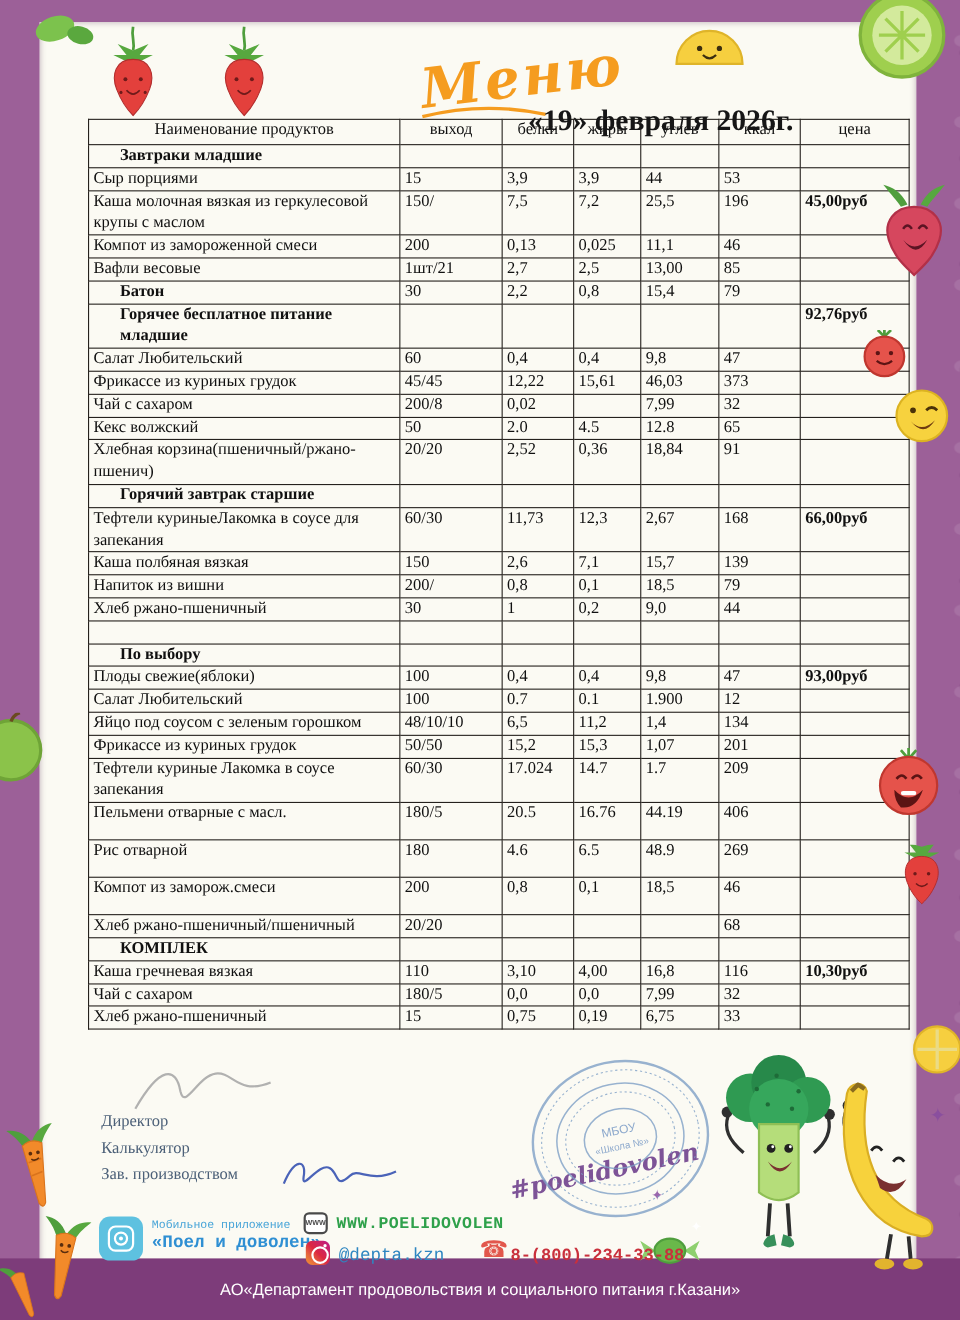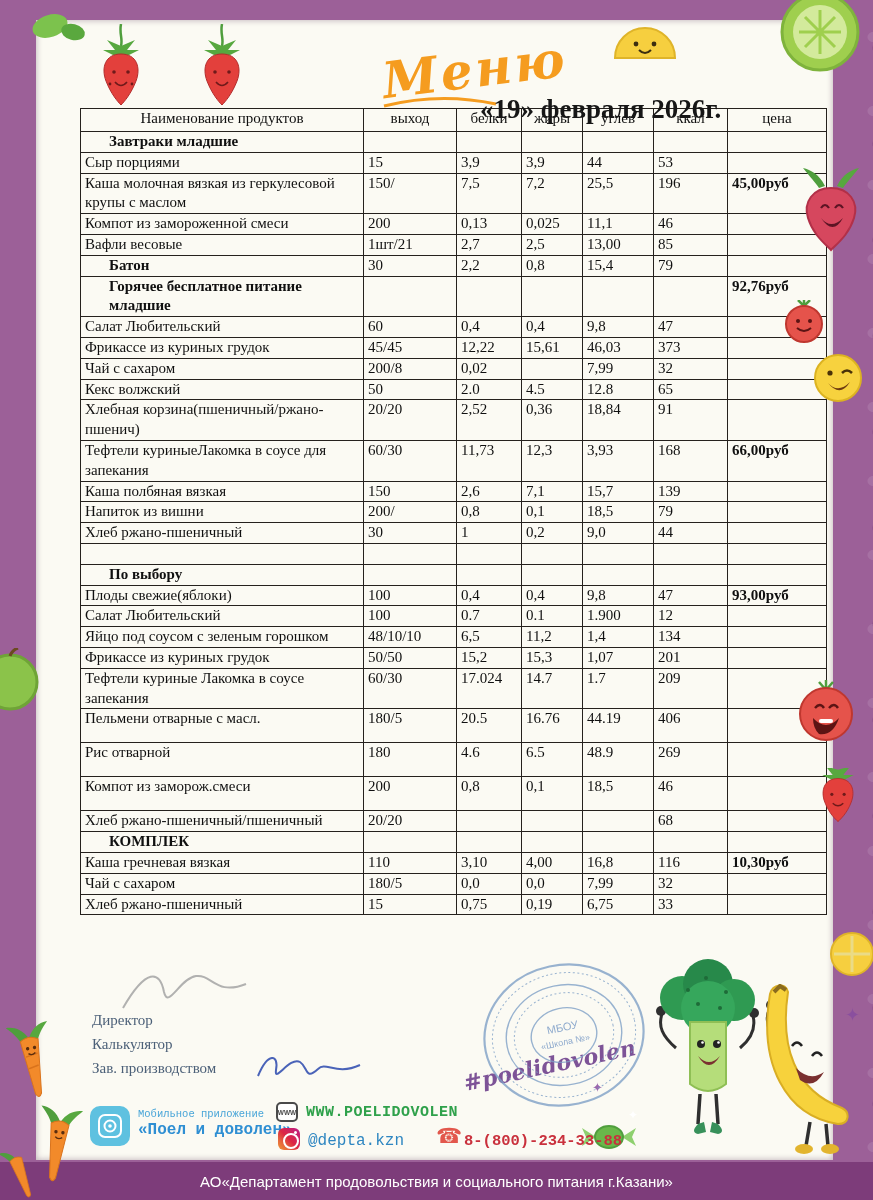--- a/index.html
+++ b/index.html
@@ -57,21 +57,21 @@
     display:flex; align-items:center; justify-content:center; }
   .ig-icon { position:absolute; left:278px; top:1128px; z-index:3; width:22px; height:22px;
     border-radius:6px; background:linear-gradient(45deg,#f09433,#e6683c,#dc2743,#cc2366,#bc1888); }
   .ig-icon::before { content:""; position:absolute; left:5px; top:5px; width:12px; height:12px;
     border:2px solid #fff; border-radius:50%; }
   .ig-icon::after { content:""; position:absolute; right:3px; top:3px; width:3px; height:3px;
     background:#fff; border-radius:50%; }
 
   .sparkle { position:absolute; z-index:4; font-family:"DejaVu Sans", sans-serif; }
 
-  .bottom-bar { position:absolute; left:0; right:0; bottom:0; height:38px; z-index:2;
+  .bottom-bar { position:absolute; left:0; right:0; bottom:0; height:56px; z-index:2;
     background:#7d3c7a; color:#fff; display:flex; align-items:center; justify-content:center;
     font-family:"Liberation Sans", sans-serif; font-size:15px; }
 </style>
 </head>
 <body>
 
 <div class="scan">
 
   <div class="page"></div>
 
@@ -204,26 +204,35 @@
         </tr>
         <tr>
           <td>Хлебная корзина(пшеничный/ржано-пшенич)</td>
           <td>20/20</td>
           <td>2,52</td>
           <td>0,36</td>
           <td>18,84</td>
           <td>91</td>
           <td></td>
         </tr>
+        <tr class="bold-row">
+          <td>Горячий завтрак старшие</td>
+          <td></td>
+          <td></td>
+          <td></td>
+          <td></td>
+          <td></td>
+          <td></td>
+        </tr>
         <tr>
           <td>Тефтели куриныеЛакомка в соусе для запекания</td>
           <td>60/30</td>
           <td>11,73</td>
           <td>12,3</td>
-          <td>3,93</td>
+          <td>2,67</td>
           <td>168</td>
           <td class="price-cell">66,00руб</td>
         </tr>
         <tr>
           <td>Каша полбяная вязкая</td>
           <td>150</td>
           <td>2,6</td>
           <td>7,1</td>
           <td>15,7</td>
           <td>139</td>

